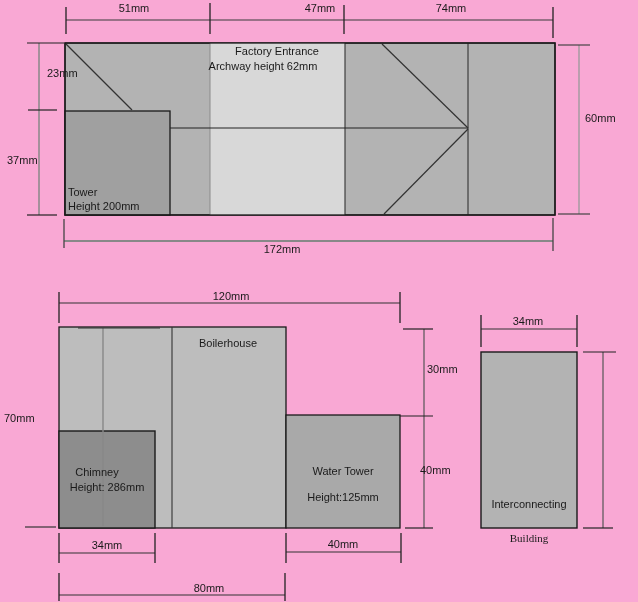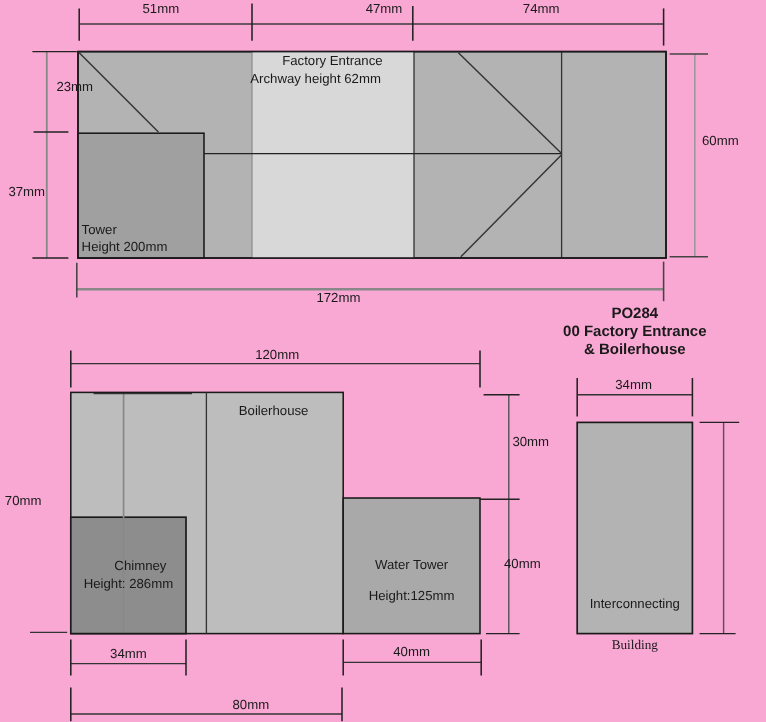--- a/index.html
+++ b/index.html
@@ -115,29 +115,24 @@
 
   <div class="lbl c" style="left:231px;top:290px;">120mm</div>
   <div class="lbl" style="left:4px;top:412px;">70mm</div>
   <div class="lbl" style="left:427px;top:363px;">30mm</div>
   <div class="lbl" style="left:420px;top:464px;">40mm</div>
   <div class="lbl c" style="left:107px;top:539px;">34mm</div>
   <div class="lbl c" style="left:343px;top:538px;">40mm</div>
   <div class="lbl c" style="left:173px;top:582px;margin-left:36px;">80mm</div>
 
   <div class="lbl c" style="left:228px;top:337px;">Boilerhouse</div>
-  <div class="lbl c" style="left:117px;top:466px;">Chimney</div>
+  <div class="lbl c" style="left:97px;top:466px;">Chimney</div>
   <div class="lbl c" style="left:107px;top:481px;">Height: 286mm</div>
   <div class="lbl c" style="left:343px;top:465px;">Water Tower</div>
   <div class="lbl c" style="left:343px;top:480px;margin-top:11px;">Height:125mm</div>
 
   <div class="lbl c" style="left:528px;top:315px;">34mm</div>
   <div class="lbl" style="left:607px;top:429px;margin-left:42px;">62mm</div>
   <div class="lbl c" style="left:529px;top:498px;">Interconnecting</div>
   <div class="lbl c" style="left:529px;top:532px;font-family:Liberation Serif, serif;">Building</div>
 
-  <div class="title-block">
-    <div>PO284</div>
-    <div>00 Factory Entrance</div>
-    <div>&amp; Boilerhouse</div>
-  </div>
 
 </div>
 
 </body></html>

